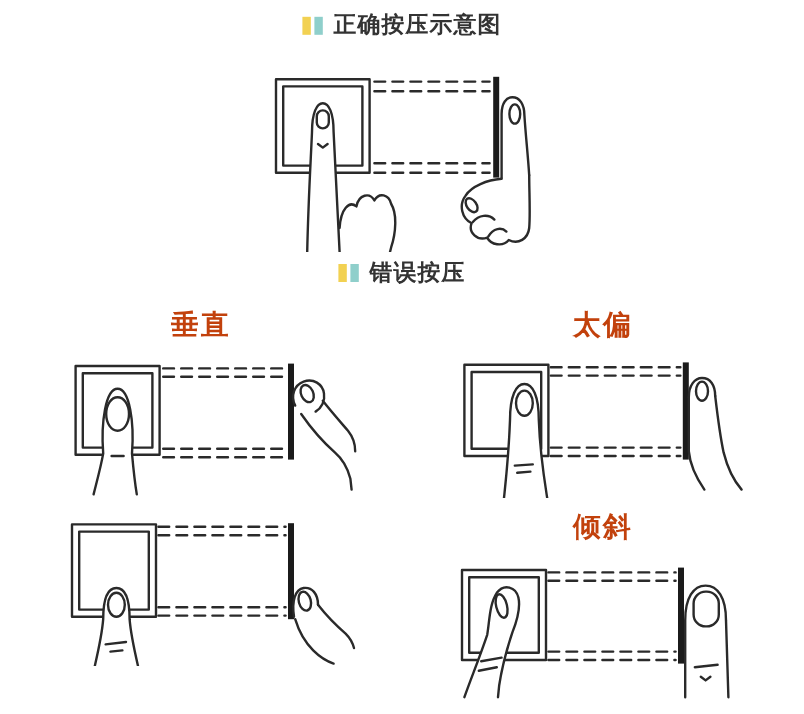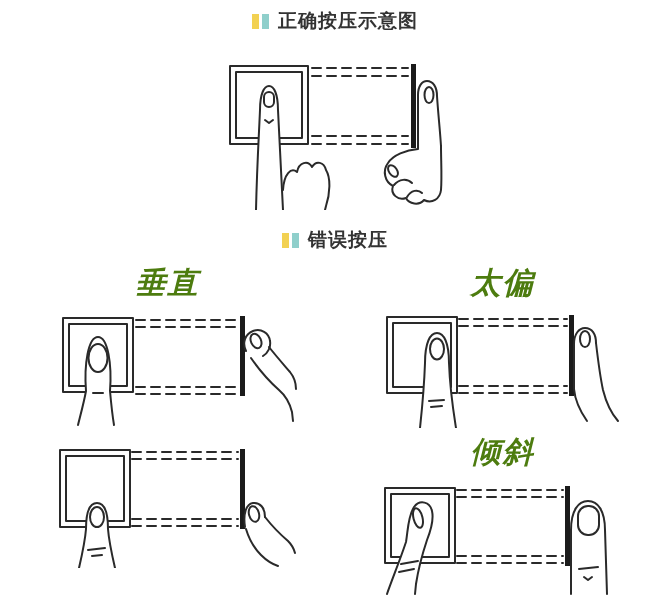--- a/index.html
+++ b/index.html
@@ -1,32 +1,32 @@
 <!DOCTYPE html>
 <html><head>
 <meta charset="utf-8">
 <style>
   * { margin:0; padding:0; box-sizing:border-box; }
   body { background:#fff; font-family:"Liberation Sans", sans-serif; }
   .page { position:relative; width:670px; height:595px; background:#ffffff; overflow:hidden; }
 
   .heading { display:flex; justify-content:center; align-items:center; gap:9px; }
   .heading.first { padding-top:8px; }
-  .heading.second { margin-top:17px; }
+  .heading.second { margin-top:4px; }
   .heading-text { font-size:19px; font-weight:bold; color:#333333; letter-spacing:1px;font-family:Liberation Serif, serif; }
   .marker { display:inline-flex; gap:3px; align-items:flex-end; }
   .marker i { display:block; width:7px; height:15px; }
   .marker .y { background:#f2d152; }
   .marker .t { background:#8fcfcb; }
 
   .diagram-correct { margin-top:16px; display:flex; justify-content:center; }
 
   .grid { margin-top:16px; display:grid; grid-template-columns:1fr 1fr; row-gap:10px; }
   .cell { display:flex; flex-direction:column; align-items:center; }
-  .cell-label { font-size:30px; font-weight:bold; color:#4d7c0f; letter-spacing:2px; height:28px; line-height:28px; margin-bottom:6px;font-style:italic; }
+  .cell-label { font-size:23px; font-weight:bold; color:#c2410c; letter-spacing:2px; height:28px; line-height:28px; margin-bottom:6px; }
   svg { display:block; }
 </style>
 </head>
 <body>
 
 <div class="page">
 
   <div class="heading first">
     <span class="marker">
         <i class="y"></i>

